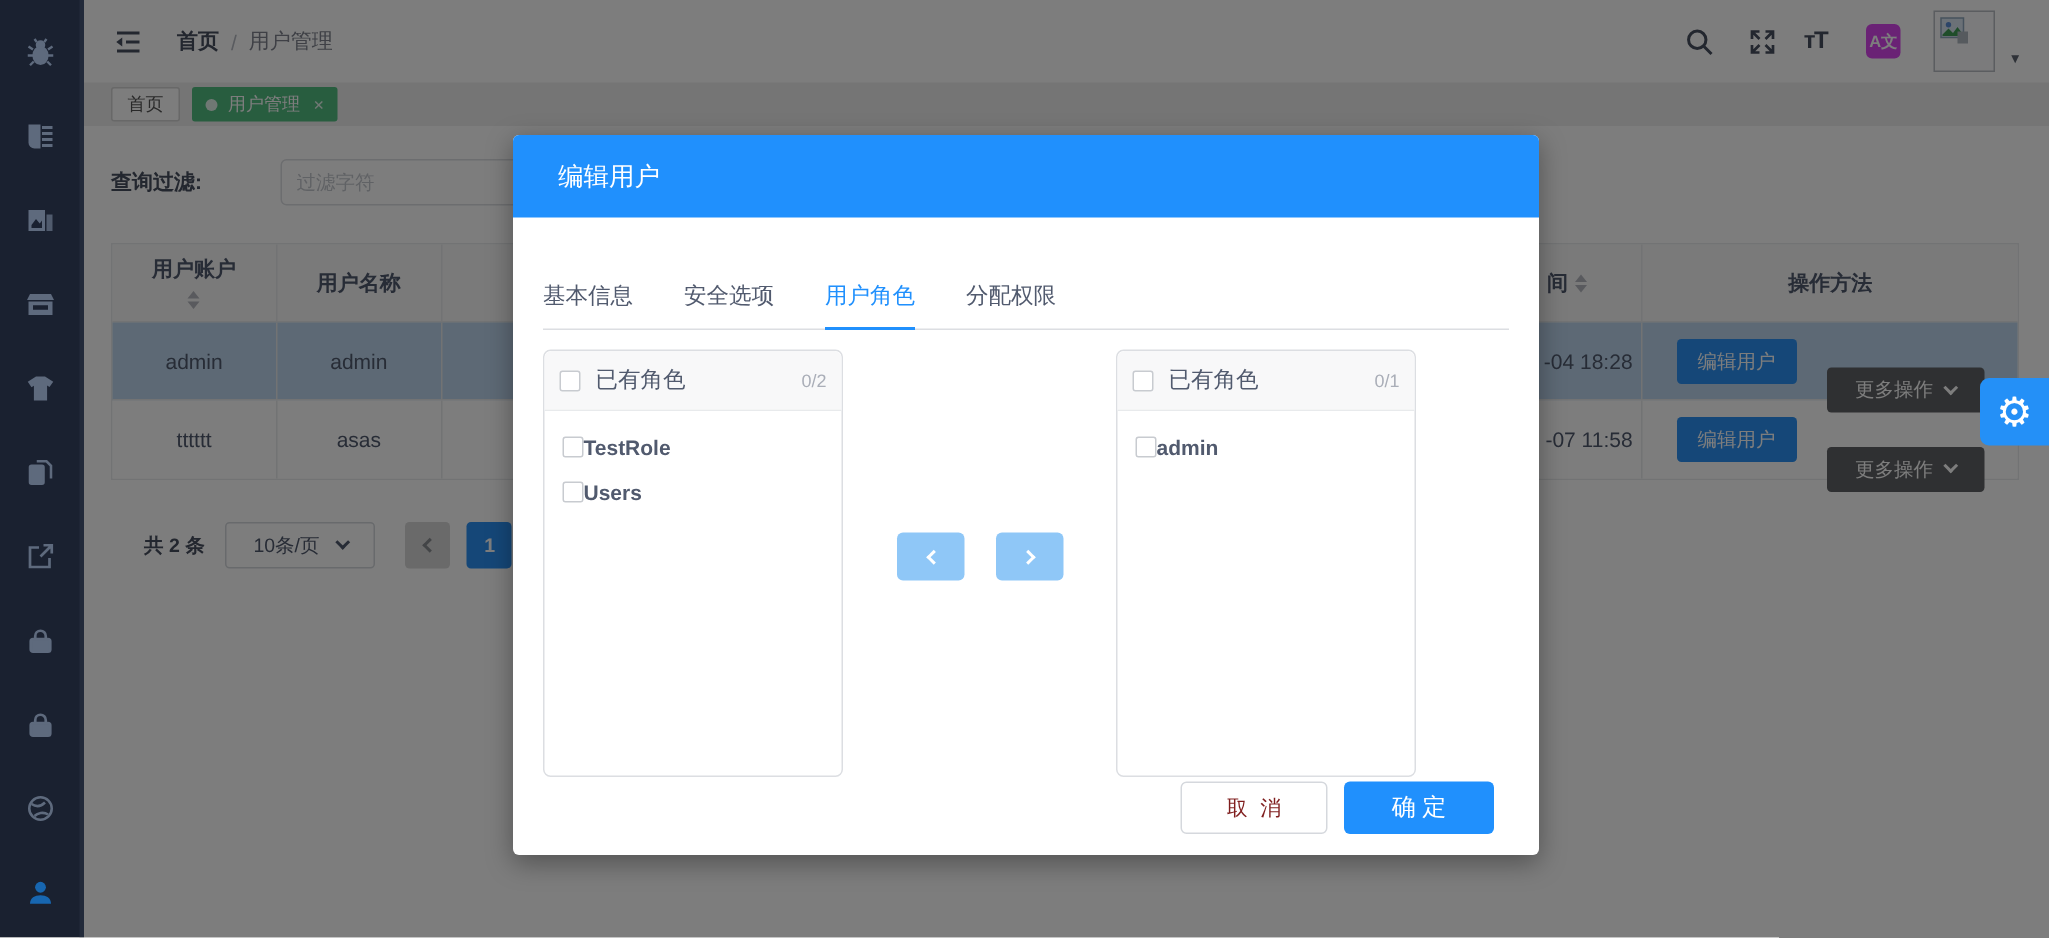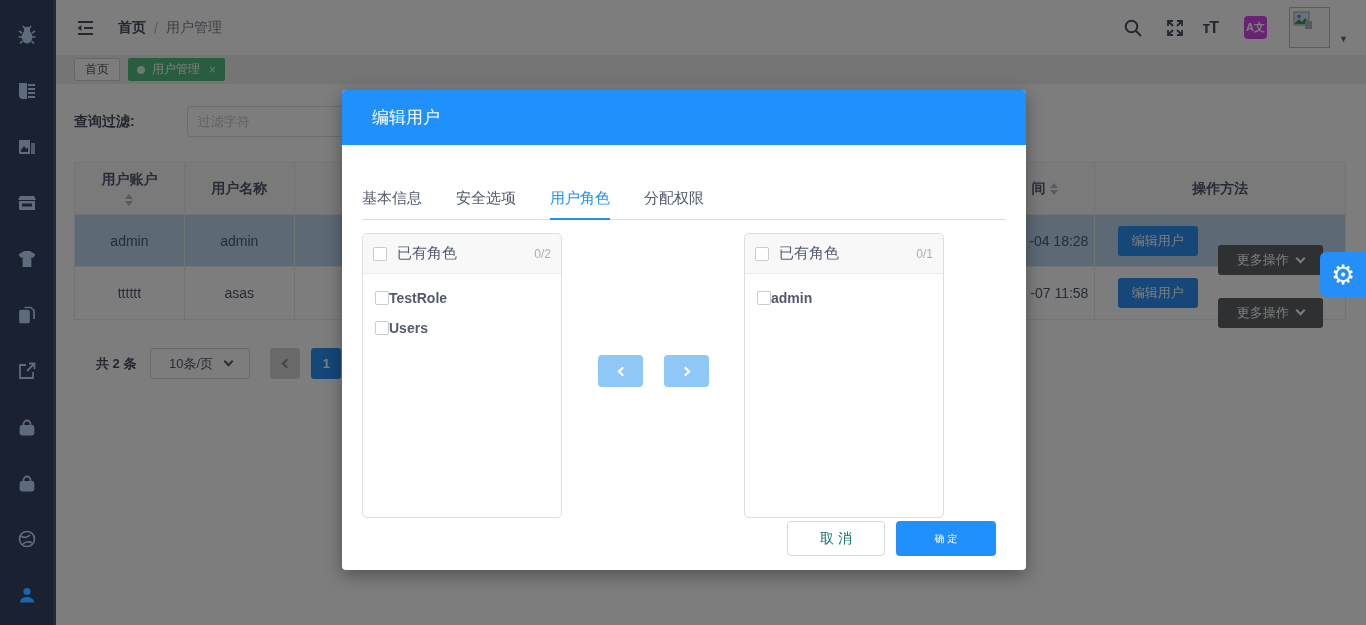--- a/index.html
+++ b/index.html
@@ -106,23 +106,23 @@
   .panel-items { padding:9px 0; }
   .p-item { display:flex; align-items:center; height:30px; padding:0 12px; gap:0;
             font-size:14px; font-weight:bold; color:#515a6e; cursor:pointer; }
 
   .tx { position:absolute; top:265px; width:45px; height:32px; background:#8fc7f7; border:none; border-radius:4px;
         color:#fff; display:flex; align-items:center; justify-content:center; cursor:not-allowed; }
   .tx.tleft { left:256px; } .tx.tright { left:322px; }
 
   .modal-footer { position:absolute; right:30px; bottom:14px; display:flex; gap:11px; }
   .btn-cancel { width:98px; height:35px; background:#fff; border:1px solid #d5d8dd; border-radius:4px;
-                font-size:14px; color:#0f766e; cursor:pointer; font-family:Liberation Sans, sans-serif; }
+                font-size:14px; color:#7f1d1d; cursor:pointer; font-family:Liberation Mono, monospace; }
   .btn-ok { width:100px; height:35px; background:#2090fd; border:none; border-radius:4px;
-            font-size:10px; color:#fff; cursor:pointer; font-family:"Liberation Sans",sans-serif; }
+            font-size:16px; color:#fff; cursor:pointer; font-family:"Liberation Sans",sans-serif; }
 
   
   .gear { position:absolute; right:0; top:252px; width:46px; height:45px; background:#2490f7;
           border-radius:6px 0 0 6px; z-index:11; display:flex; align-items:center; justify-content:center;
           color:#fff; font-size:27px; cursor:pointer; border:none; }
 </style>
 </head>
 <body>
 
 <div class="screen">

